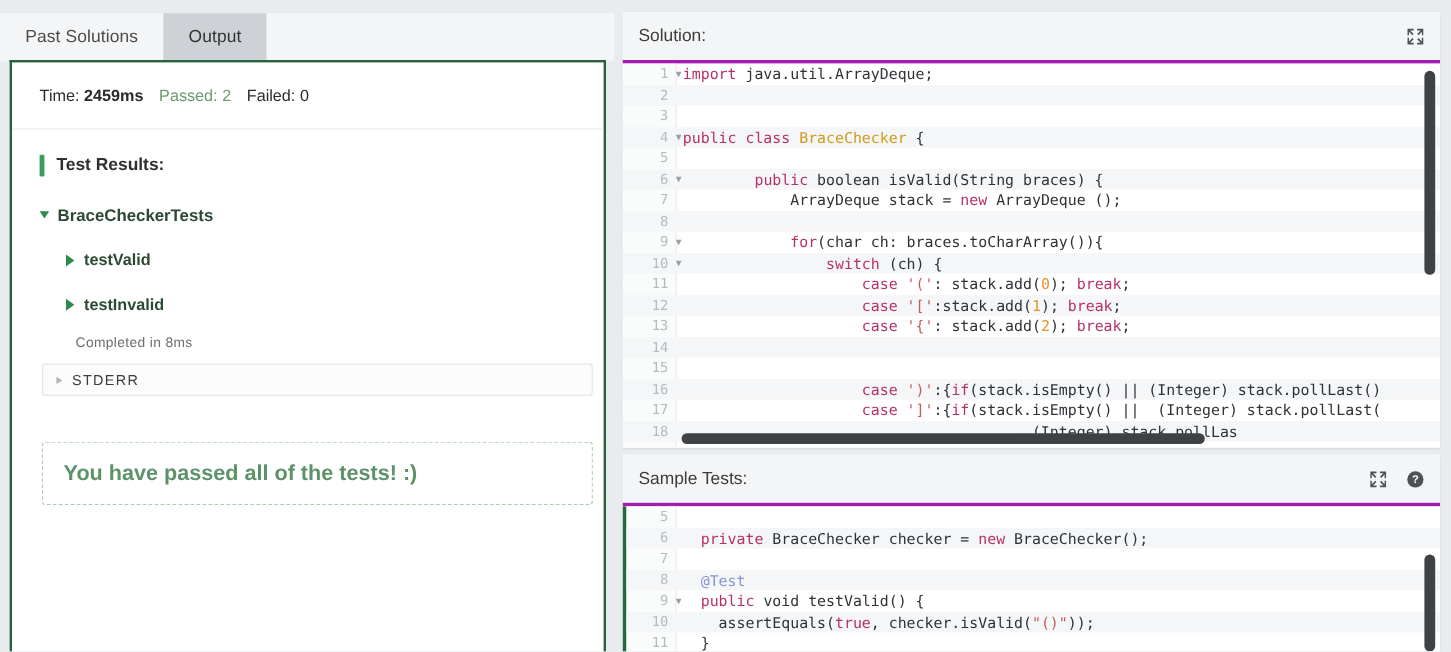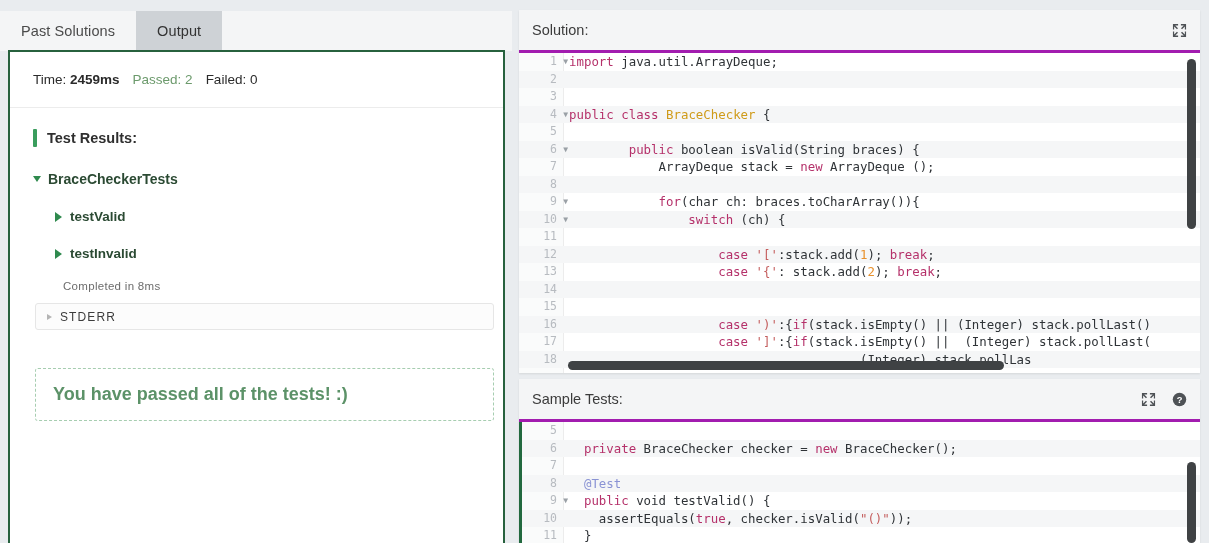--- a/index.html
+++ b/index.html
@@ -405,21 +405,21 @@
             <div class="row"><div class="gutter">1<span class="fold">▼</span></div><div class="code"><span class="kw">import</span><span class="pln"> java.util.ArrayDeque;</span></div></div>
             <div class="row alt"><div class="gutter">2</div><div class="code"></div></div>
             <div class="row"><div class="gutter">3</div><div class="code"></div></div>
             <div class="row alt"><div class="gutter">4<span class="fold">▼</span></div><div class="code"><span class="kw">public class</span><span class="pln"> </span><span class="typ">BraceChecker</span><span class="pln"> {</span></div></div>
             <div class="row"><div class="gutter">5</div><div class="code"></div></div>
             <div class="row alt"><div class="gutter">6<span class="fold">▼</span></div><div class="code"><span class="pln">        </span><span class="kw">public</span><span class="pln"> boolean isValid(String braces) {</span></div></div>
             <div class="row"><div class="gutter">7</div><div class="code"><span class="pln">            ArrayDeque stack = </span><span class="kw">new</span><span class="pln"> ArrayDeque ();</span></div></div>
             <div class="row alt"><div class="gutter">8</div><div class="code"></div></div>
             <div class="row"><div class="gutter">9<span class="fold">▼</span></div><div class="code"><span class="pln">            </span><span class="kw">for</span><span class="pln">(char ch: braces.toCharArray()){</span></div></div>
             <div class="row alt"><div class="gutter">10<span class="fold">▼</span></div><div class="code"><span class="pln">                </span><span class="kw">switch</span><span class="pln"> (ch) {</span></div></div>
-            <div class="row"><div class="gutter">11</div></div>
+            <div class="row"><div class="gutter">11</div><div class="code"><span class="pln">                    </span><span class="kw">case</span><span class="pln"> </span><span class="str">'('</span><span class="pln">: stack.add(</span><span class="num">0</span><span class="pln">); </span><span class="kw">break</span><span class="pln">;</span></div></div>
             <div class="row alt"><div class="gutter">12</div><div class="code"><span class="pln">                    </span><span class="kw">case</span><span class="pln"> </span><span class="str">'['</span><span class="pln">:stack.add(</span><span class="num">1</span><span class="pln">); </span><span class="kw">break</span><span class="pln">;</span></div></div>
             <div class="row"><div class="gutter">13</div><div class="code"><span class="pln">                    </span><span class="kw">case</span><span class="pln"> </span><span class="str">'{'</span><span class="pln">: stack.add(</span><span class="num">2</span><span class="pln">); </span><span class="kw">break</span><span class="pln">;</span></div></div>
             <div class="row alt"><div class="gutter">14</div><div class="code"></div></div>
             <div class="row"><div class="gutter">15</div><div class="code"></div></div>
             <div class="row alt"><div class="gutter">16</div><div class="code"><span class="pln">                    </span><span class="kw">case</span><span class="pln"> </span><span class="str">')'</span><span class="pln">:{</span><span class="kw">if</span><span class="pln">(stack.isEmpty() || (Integer) stack.pollLast()</span></div></div>
             <div class="row"><div class="gutter">17</div><div class="code"><span class="pln">                    </span><span class="kw">case</span><span class="pln"> </span><span class="str">']'</span><span class="pln">:{</span><span class="kw">if</span><span class="pln">(stack.isEmpty() ||  (Integer) stack.pollLast(</span></div></div>
             <div class="row alt"><div class="gutter">18</div><div class="code"><span class="pln">                                       (Integer) stack.pollLas</span></div></div>
           </div>
         <div class="vscroll" id="sol-vscroll"></div>
         <div class="hscroll" id="sol-hscroll"></div>

